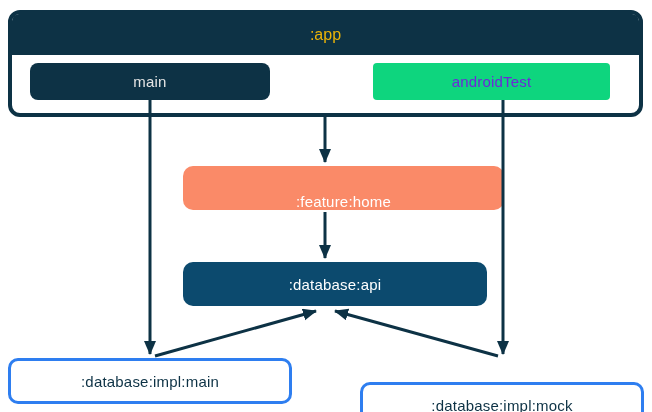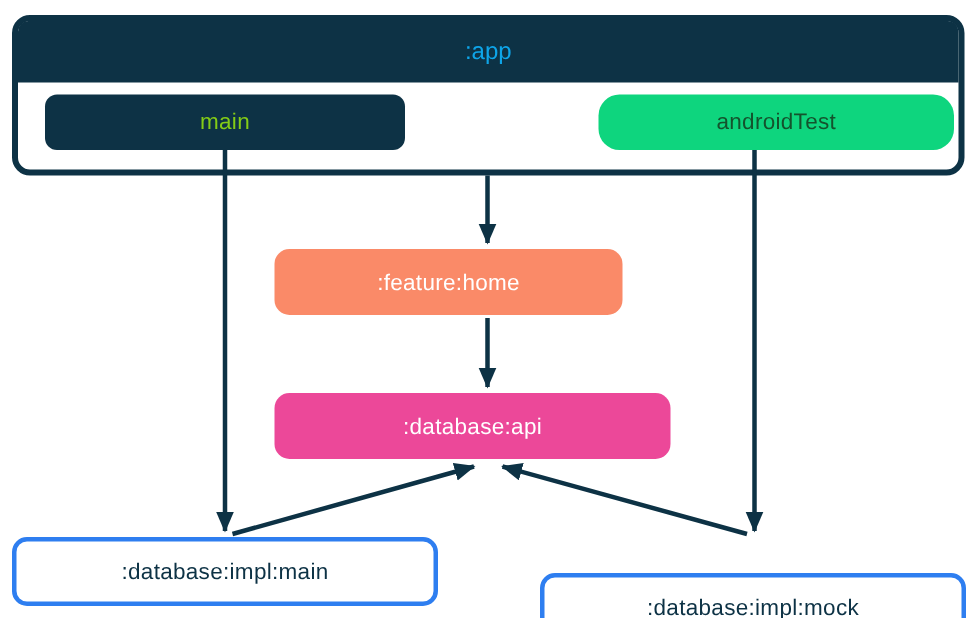--- a/index.html
+++ b/index.html
@@ -38,48 +38,49 @@
     background: #ffffff;
     z-index: 1;
   }
   .app-header {
     height: 41px;
     background: #0d3245;
     border-radius: 7px 7px 0 0;
     display: flex;
     align-items: center;
     justify-content: center;
-    color: #0ea5e9;
+    color: #eab308;
     font-size: 16px;
   }
   .node-main {
     left: 30px;  top: 63px;
     width: 240px; height: 37px;
     background: #0d3245;
-    color: #84cc16;
+    color: #e5e5e5;
     border-radius: 8px;
   }
   .node-android-test {
-    left: 399px; top: 63px;
+    left: 373px; top: 63px;
     width: 237px; height: 37px;
     background: #0ed57e;
-    color: #14532d;
-    border-radius: 14px;
+    color: #6d28d9;
+    border-radius: 4px;
   }
   .node-feature-home {
     left: 183px; top: 166px;
-    width: 232px; height: 44px;
+    width: 321px; height: 44px;
     background: #fa8a68;
     color: #ffffff;
     border-radius: 10px;
+    align-items: flex-end;
   }
   .node-database-api {
     left: 183px; top: 262px;
-    width: 264px; height: 44px;
-    background: #ec4899;
+    width: 304px; height: 44px;
+    background: #0c4a6e;
     color: #ffffff;
     border-radius: 10px;
   }
   .node-impl {
     width: 284px; height: 46px;
     background: #ffffff;
     color: #0d3245;
     border: 3px solid #2e7ef0;
     border-radius: 10px;
   }

